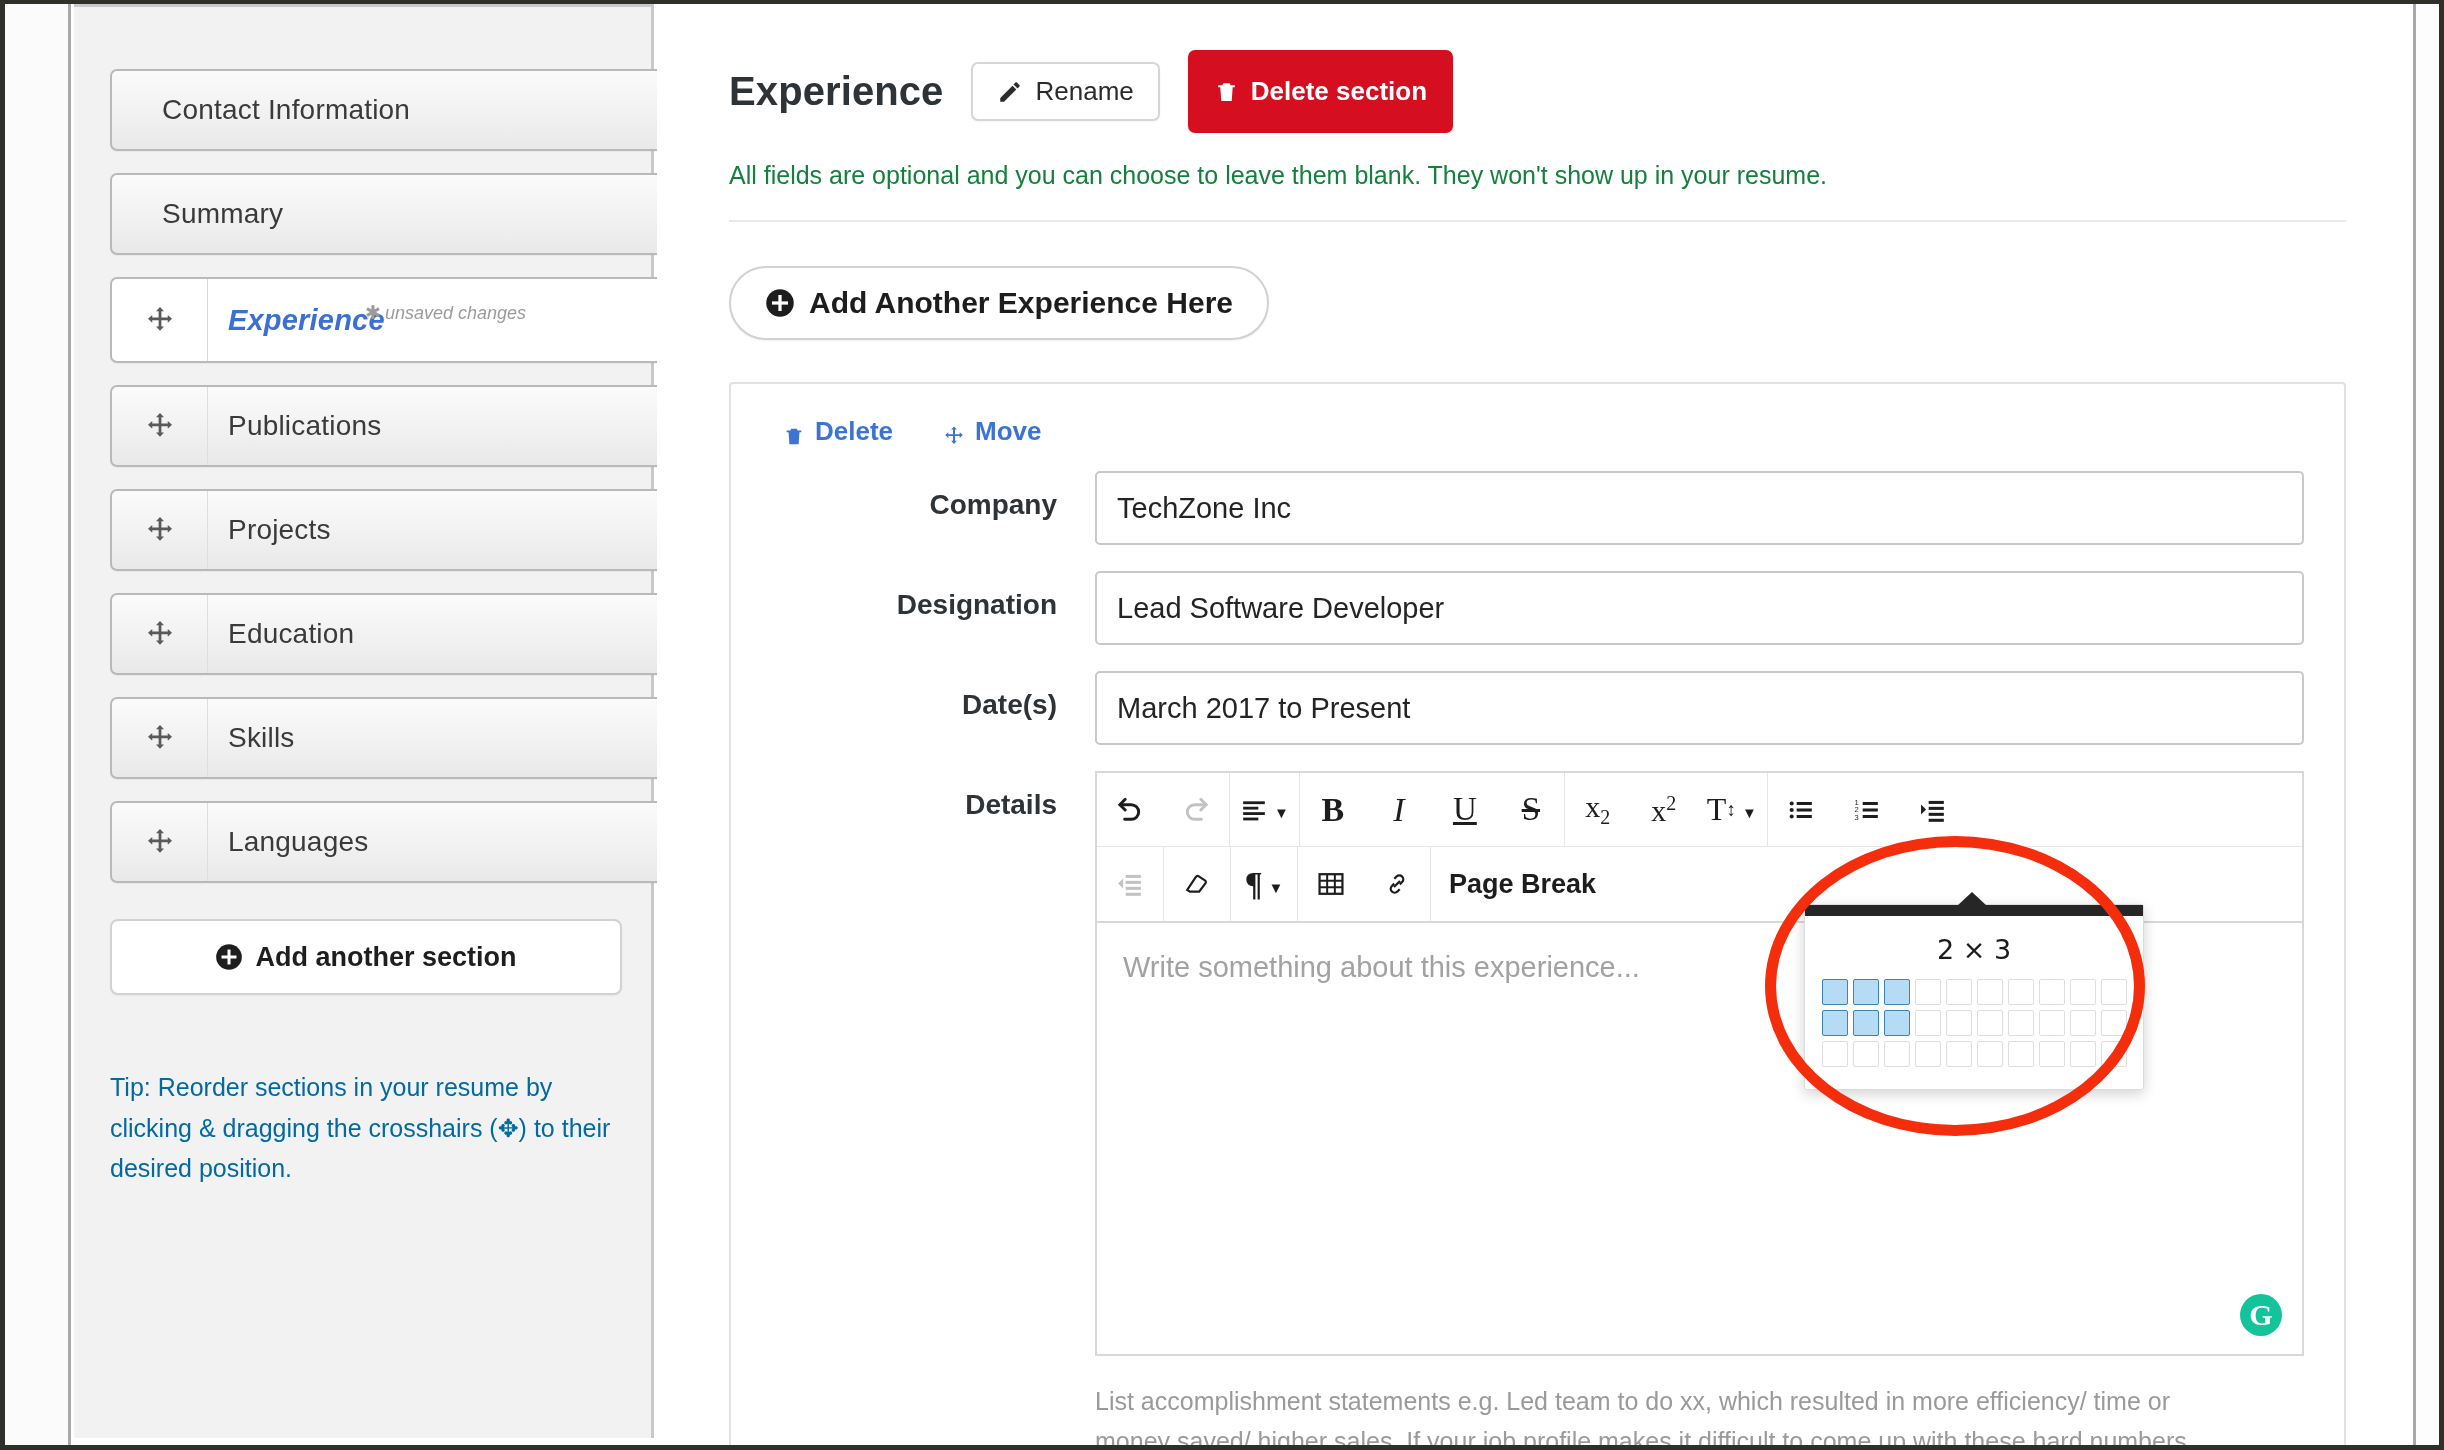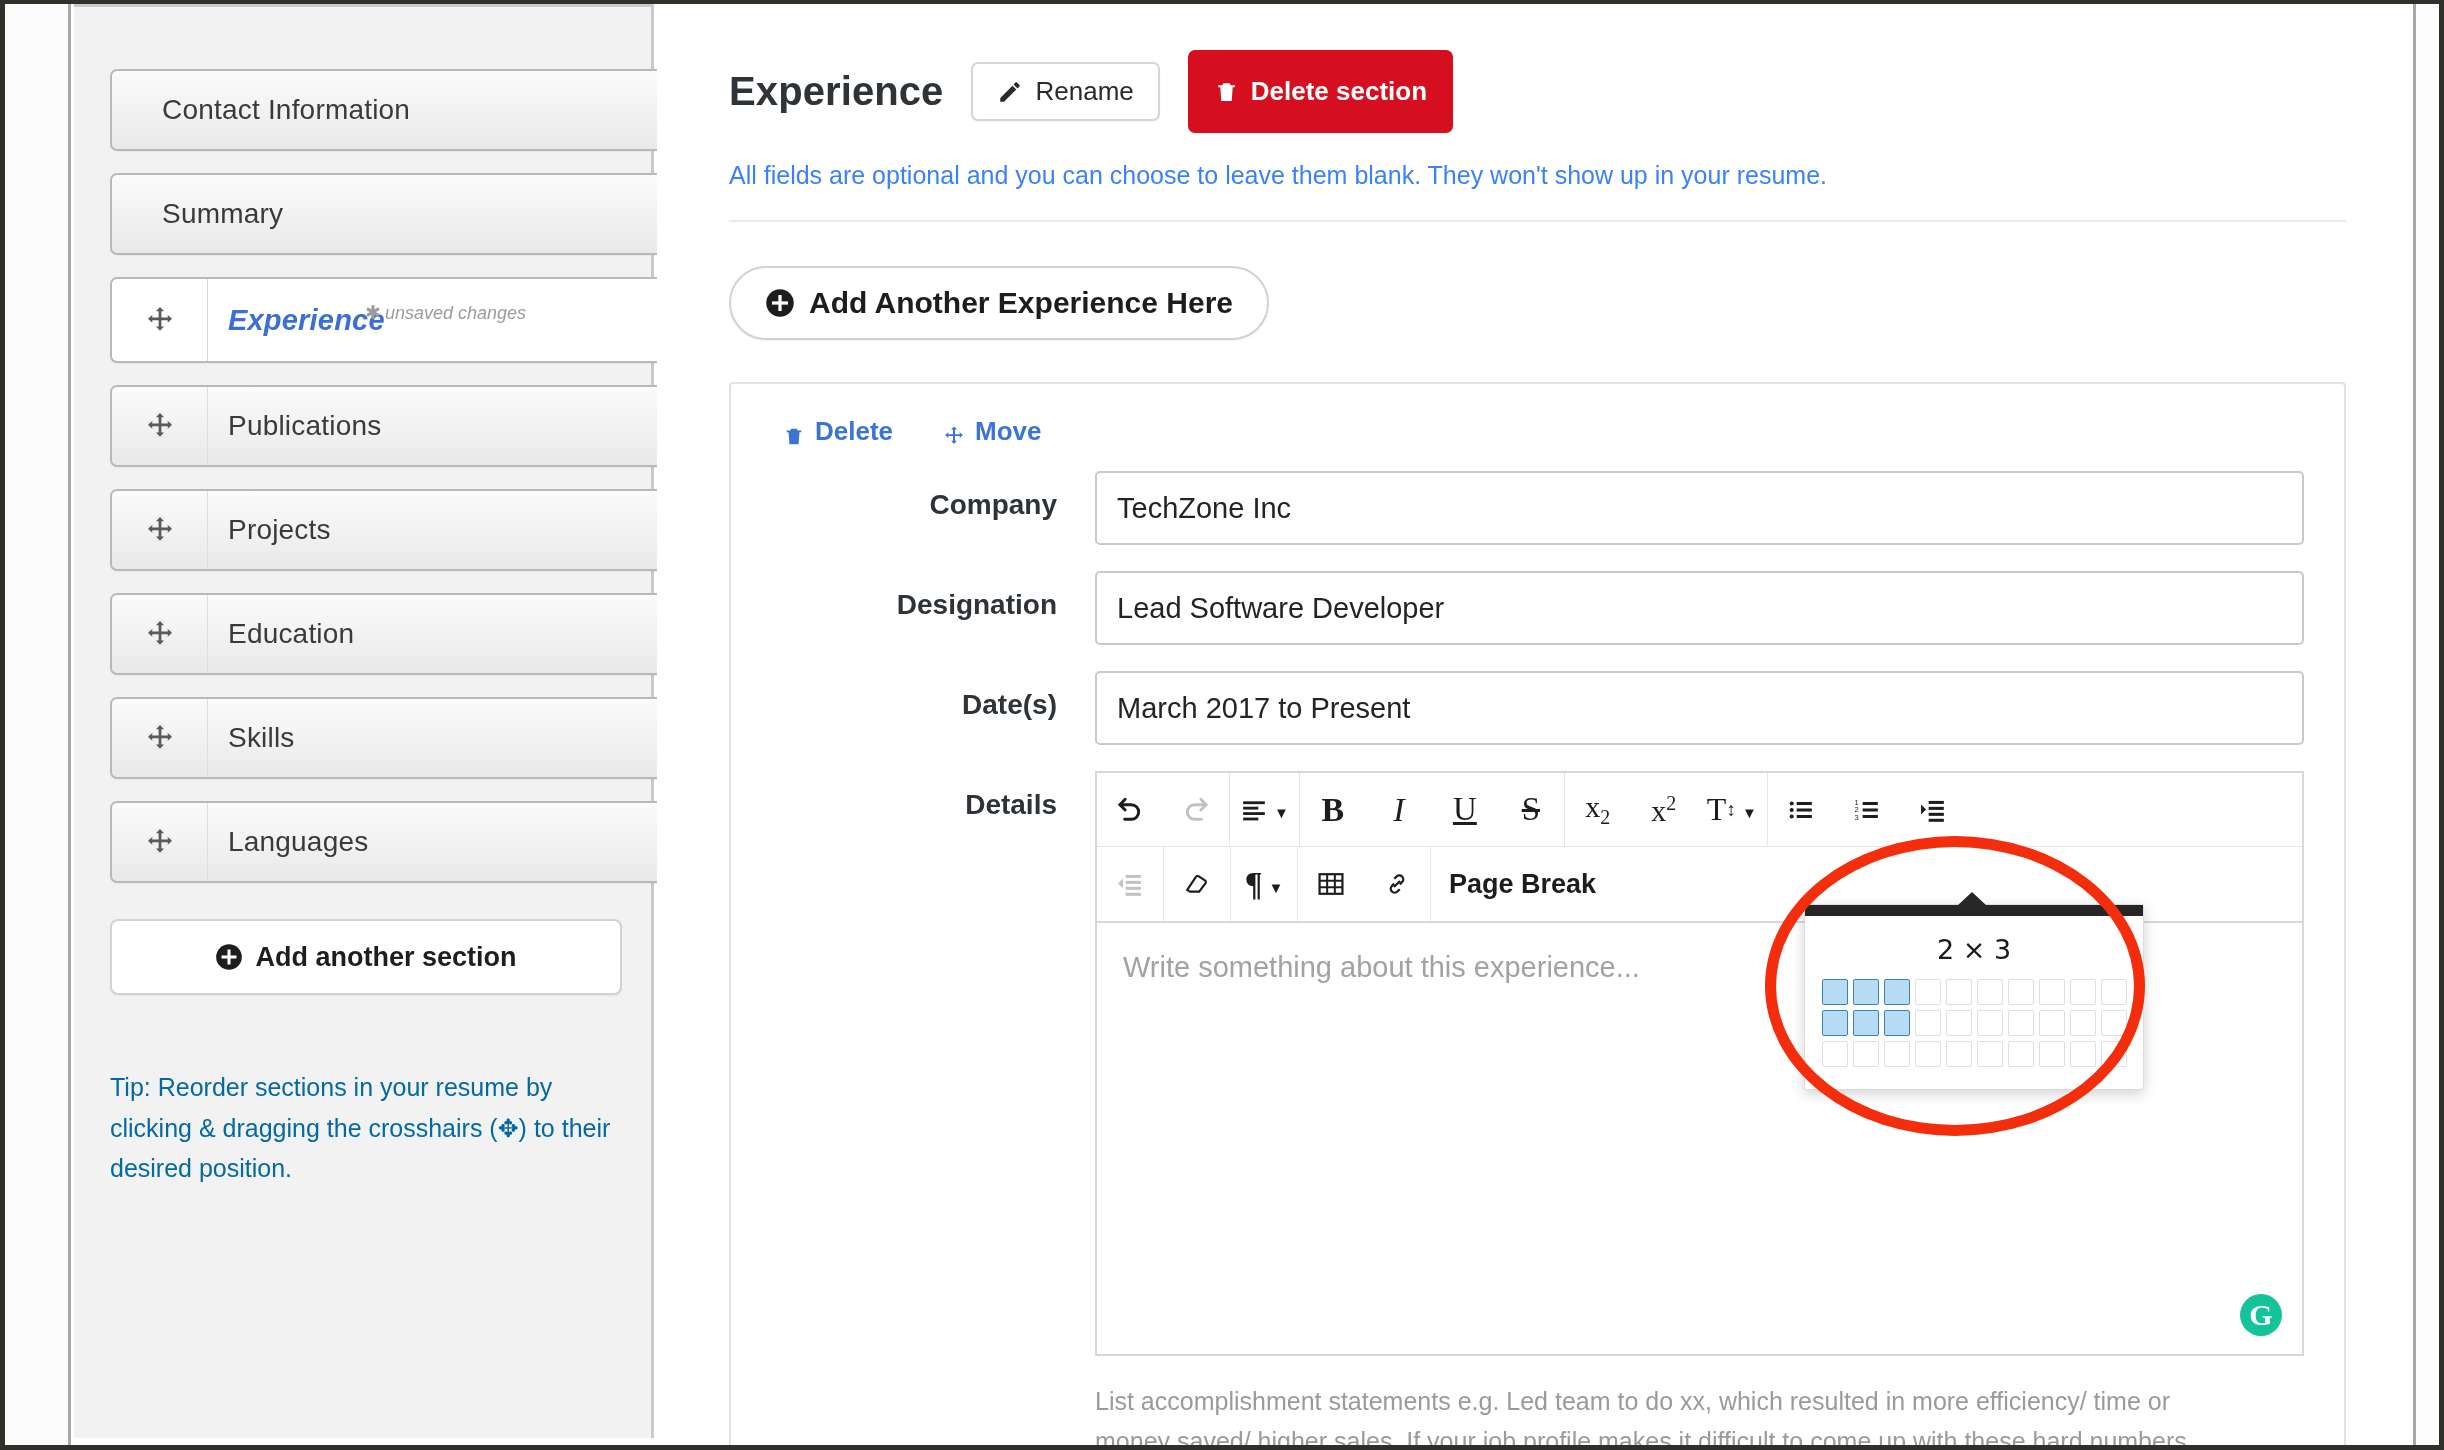--- a/index.html
+++ b/index.html
@@ -175,21 +175,21 @@
     padding: 26px 26px;
     font-size: 26px;
     font-weight: bold;
     color: #ffffff;
     display: flex; align-items: center; gap: 12px;
     cursor: pointer;
   }
   #subnote {
     margin-top: 28px;
     font-size: 25px;
-    color: #3b82f6;
+    color: #15803d;
   }
   #divider {
     margin-top: 30px;
     height: 2px;
     background: #eaeaea;
     width: 100%;
   }
   #addExp {
     margin-top: 44px;
     display: inline-flex;

